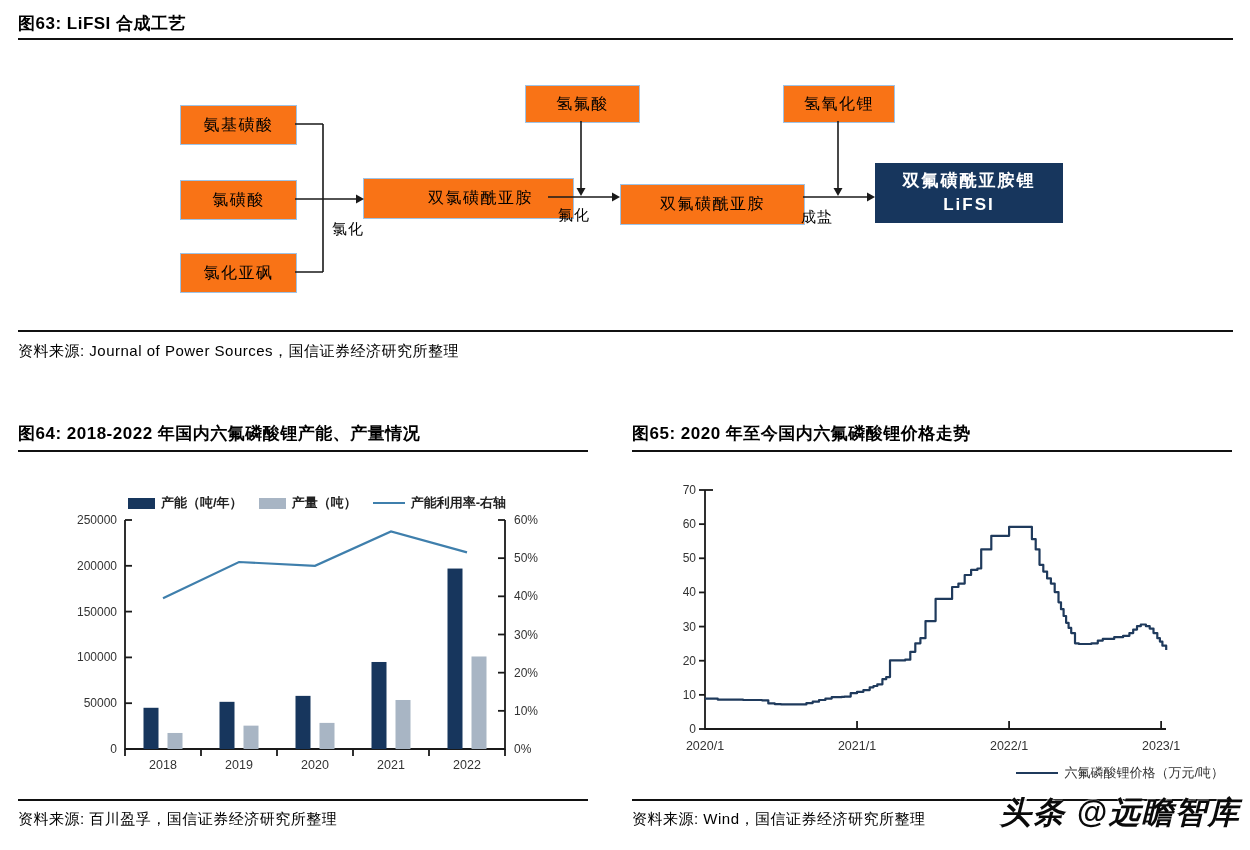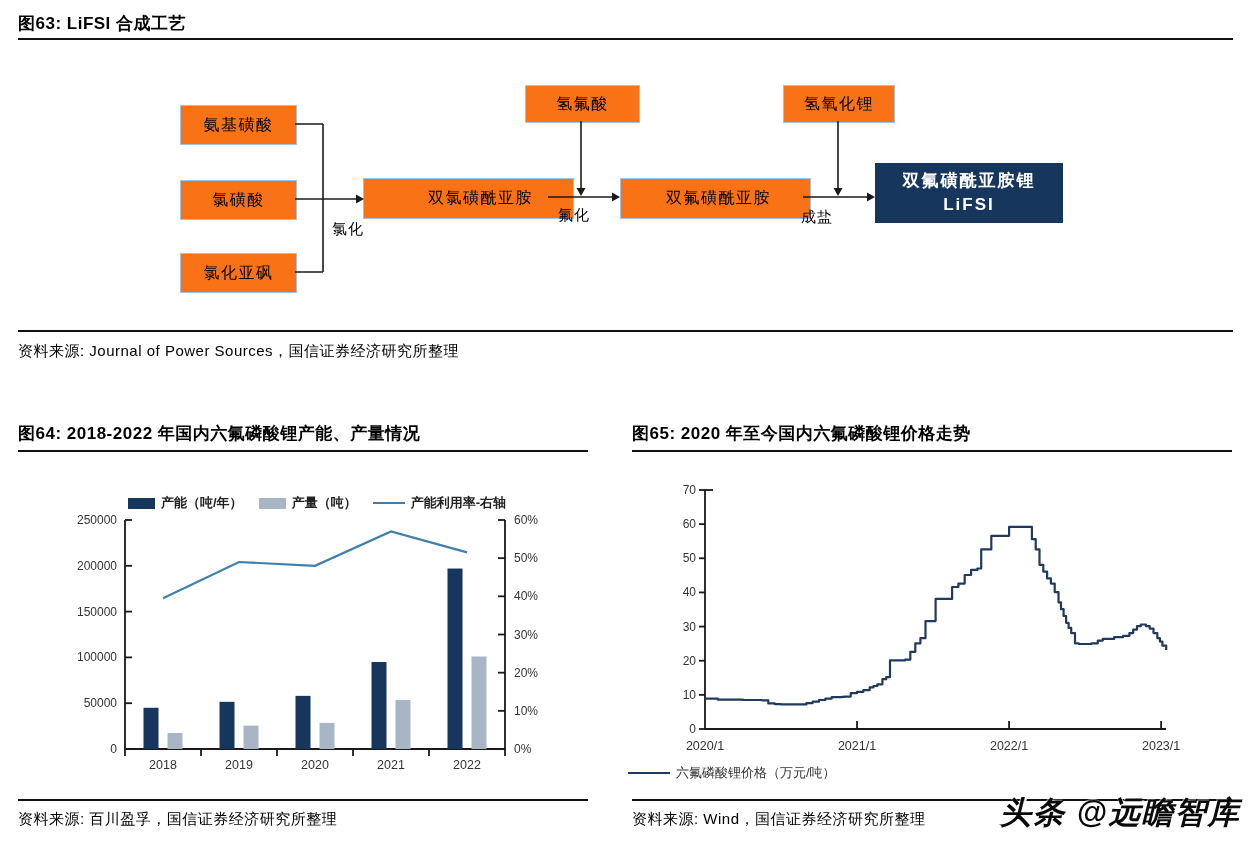--- a/index.html
+++ b/index.html
@@ -15,21 +15,21 @@
   .node{position:absolute;border:1.5px solid #9DC3E6;background:#f97316;display:flex;
         align-items:center;justify-content:center;font-size:16px;letter-spacing:1.5px;white-space:nowrap;}
   .node.dark{background:#17365D;color:#fff;border:none;flex-direction:column;
              font-weight:bold;font-size:17px;line-height:1.4;letter-spacing:2px;align-items:center;}
   .edge-label{position:absolute;font-size:15px;letter-spacing:1px;}
   
   .legend-row{position:absolute;display:flex;align-items:center;font-size:13px;color:#222;font-weight:bold;}
   .legend-item{display:flex;align-items:center;margin-right:16px;}
   .sw-bar{width:27px;height:11px;margin-right:6px;display:inline-block;}
   .sw-line{width:32px;height:0;border-top:2.5px solid;margin-right:6px;display:inline-block;}
-  .legend-center{justify-content:flex-start;font-weight:normal;font-size:13px;color:#333;}
+  .legend-center{justify-content:flex-end;font-weight:normal;font-size:13px;color:#333;}
   svg text{font-family:"Liberation Sans","DejaVu Sans",sans-serif;}
   .tick{font-size:12px;fill:#333;}
   .cat{font-size:12.5px;fill:#333;}
   .watermark{
     position:absolute;font-size:31px;font-weight:900;color:#0a0a0a;letter-spacing:2px;white-space:nowrap;
     text-shadow:2px 2px 0 rgba(255,255,255,.85),-1px -1px 0 rgba(255,255,255,.5);
     font-style:italic;
   }
 </style>
 </head>
@@ -37,21 +37,21 @@
 
 <div class="fig-title" style="left:18px;top:12px;text-align:center;">图63: LiFSI 合成工艺</div>
 <div class="rule" style="left:18px;top:38px;width:1215px;height:2px;"></div>
 
 <div>
   <div class="node" style="left:180px;top:105px;width:115px;height:38px;">氨基磺酸</div>
   <div class="node" style="left:180px;top:180px;width:115px;height:38px;">氯磺酸</div>
   <div class="node" style="left:180px;top:253px;width:115px;height:38px;">氯化亚砜</div>
   <div class="node" style="left:525px;top:85px;width:113px;height:36px;">氢氟酸</div>
   <div class="node" style="left:363px;top:178px;width:185px;height:39px;padding-left:24px;">双氯磺酰亚胺</div>
-  <div class="node" style="left:620px;top:178px;width:183px;height:39px;padding-left:6px;">双氟磺酰亚胺</div>
+  <div class="node" style="left:620px;top:184px;width:183px;height:39px;">双氟磺酰亚胺</div>
   <div class="node" style="left:783px;top:85px;width:110px;height:36px;">氢氧化锂</div>
   <div class="node dark" style="left:875px;top:163px;width:188px;height:60px;">
     <span>双氟磺酰亚胺锂</span>
     <span>LiFSI</span>
   </div>
 
   <svg class="abs" style="left:0;top:60px;" width="1250" height="260">
     <g stroke="#1a1a1a" stroke-width="1.6" fill="none">
       <path d="M295,64 H323 M323,64 V212 M295,212 H323"></path>
       <path d="M295,139 H356"></path>

